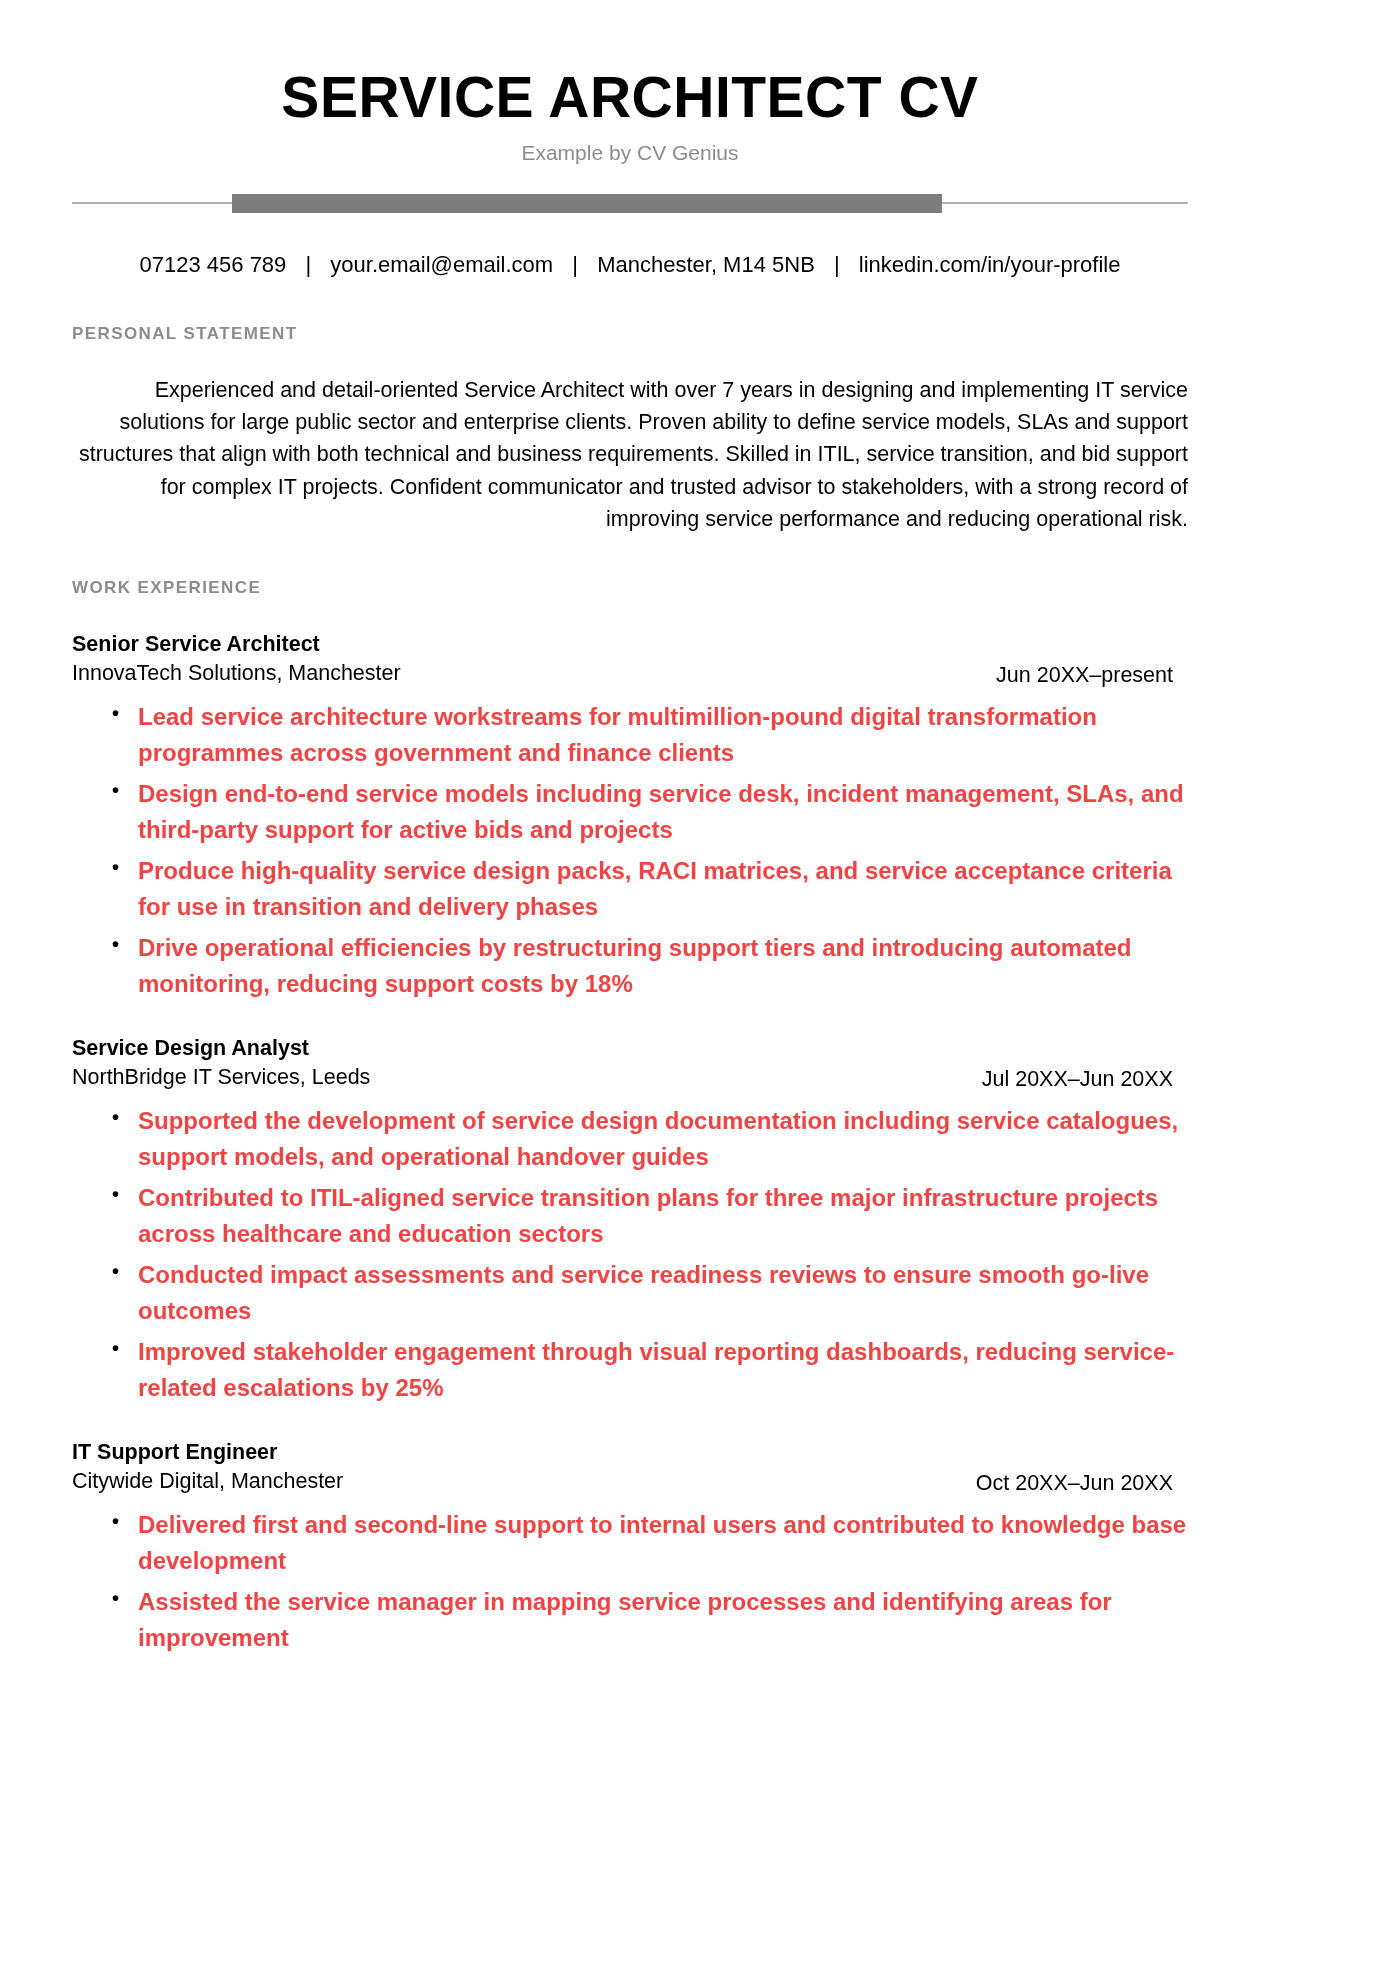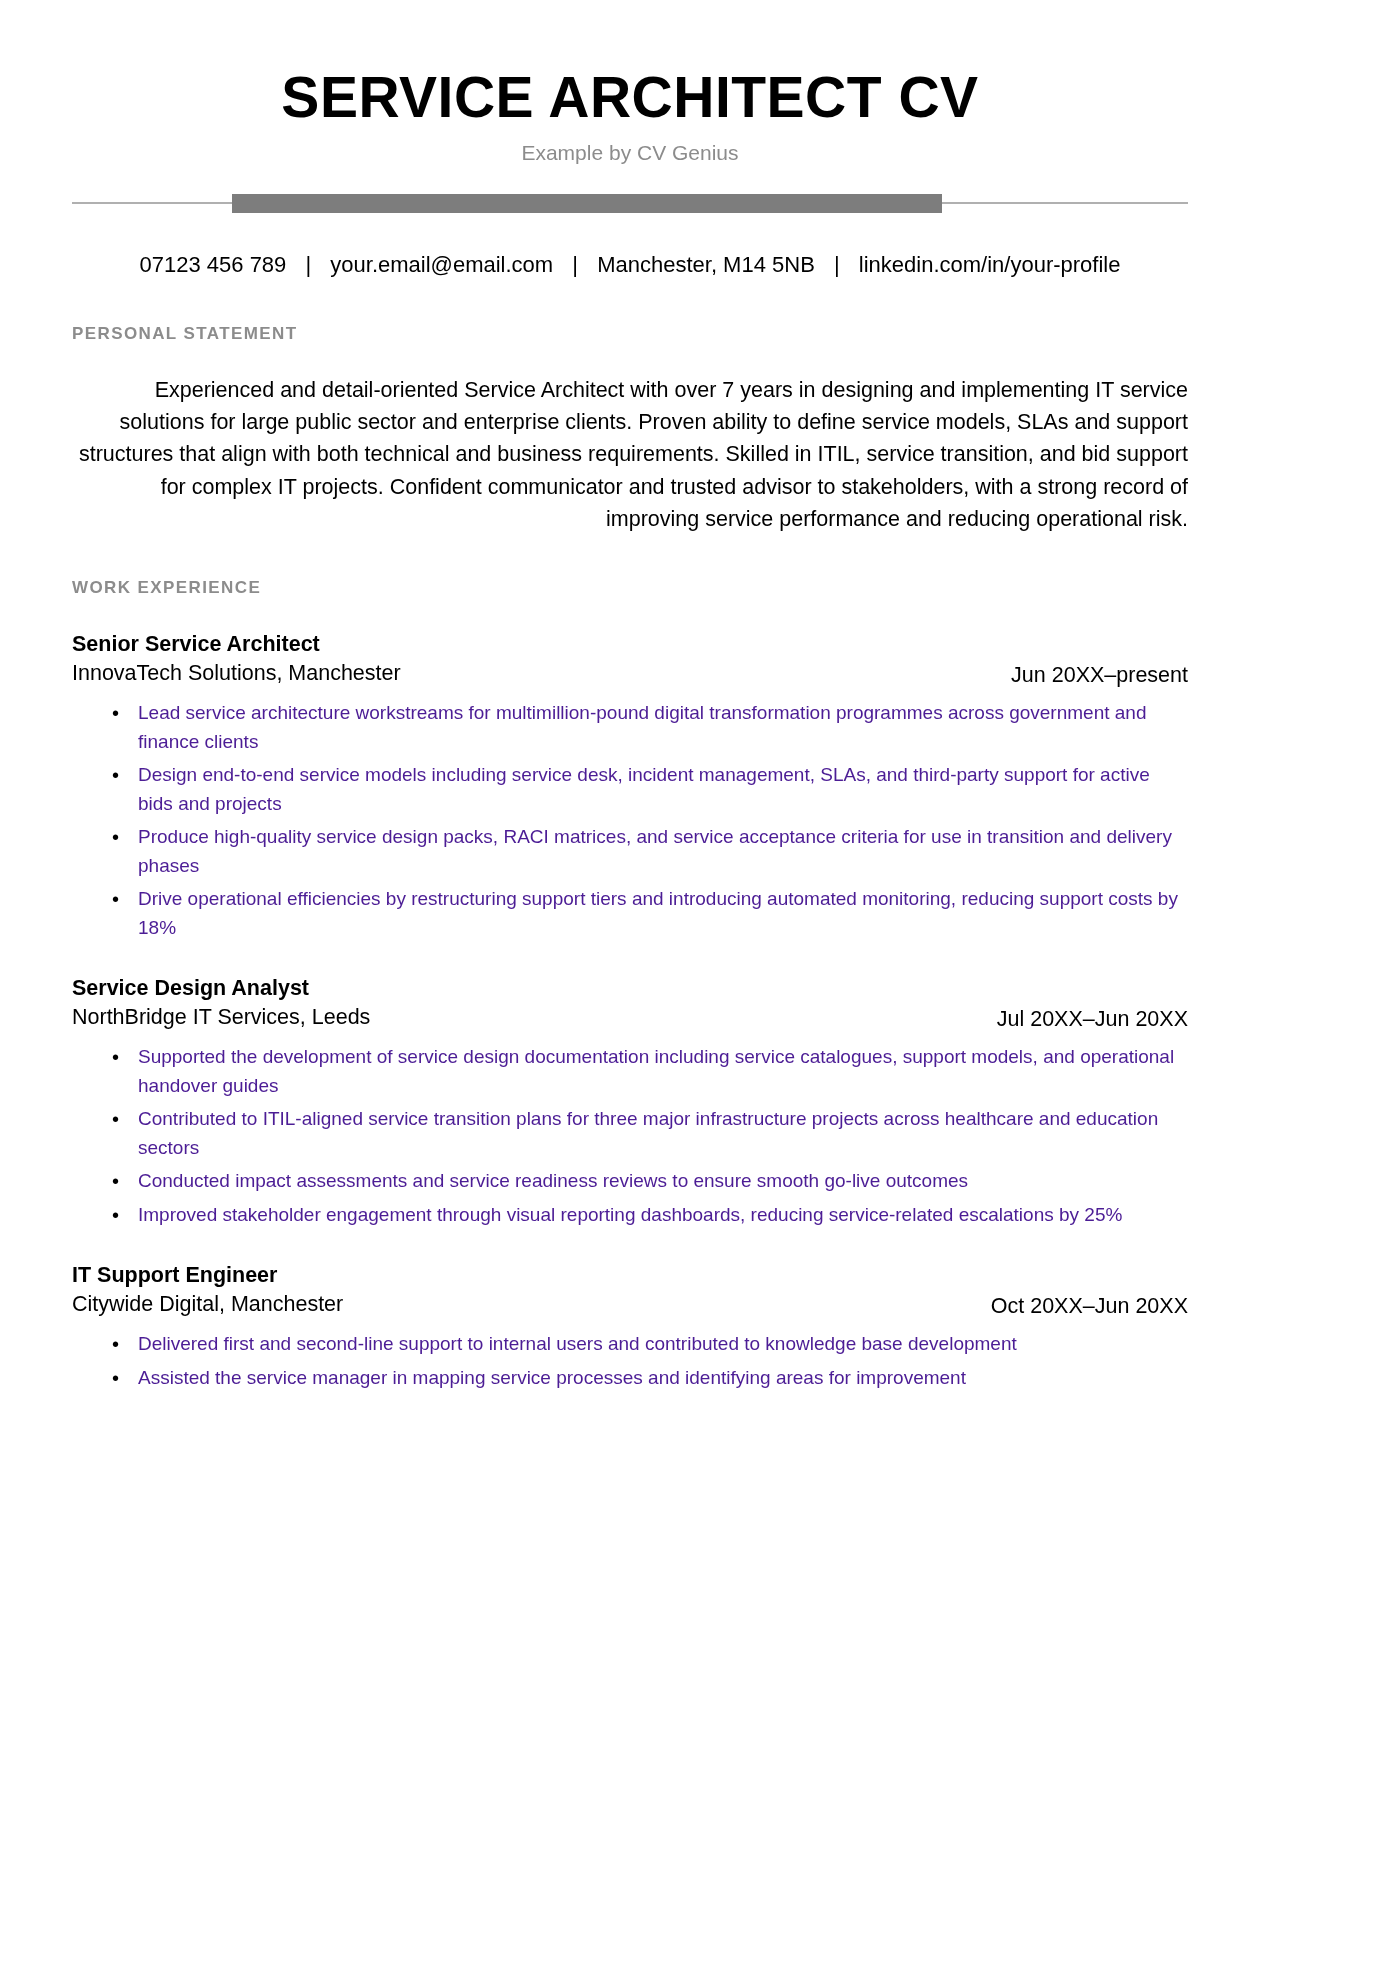--- a/index.html
+++ b/index.html
@@ -115,39 +115,40 @@
     color: #000000;
     line-height: 1.35;
   }
   .job-company {
     font-size: 21.5px;
     color: #000000;
     line-height: 1.35;
   }
   .job-dates {
     position: absolute;
-    right: 0;
+    right: 15px;
     bottom: 0;
     font-size: 21.5px;
     color: #000000;
     white-space: nowrap;
   }
 
   ul.bullets {
     list-style: none;
     margin: 11px 0 0 0;
     padding: 0;
   }
   ul.bullets li {
     position: relative;
     padding-left: 66px;
-    font-size: 19px;
+    font-size: 24px;
     line-height: 1.50;
     margin-top: 5px;
-    color: #4c1d95;
+    color: #ef4444;
+    font-weight: bold;
   }
   ul.bullets li:first-child { margin-top: 0; }
   ul.bullets li::before {
     content: "\2022";
     position: absolute;
     left: 40px;
     top: -1px;
     font-size: 20px;
     color: #000000;
   }

